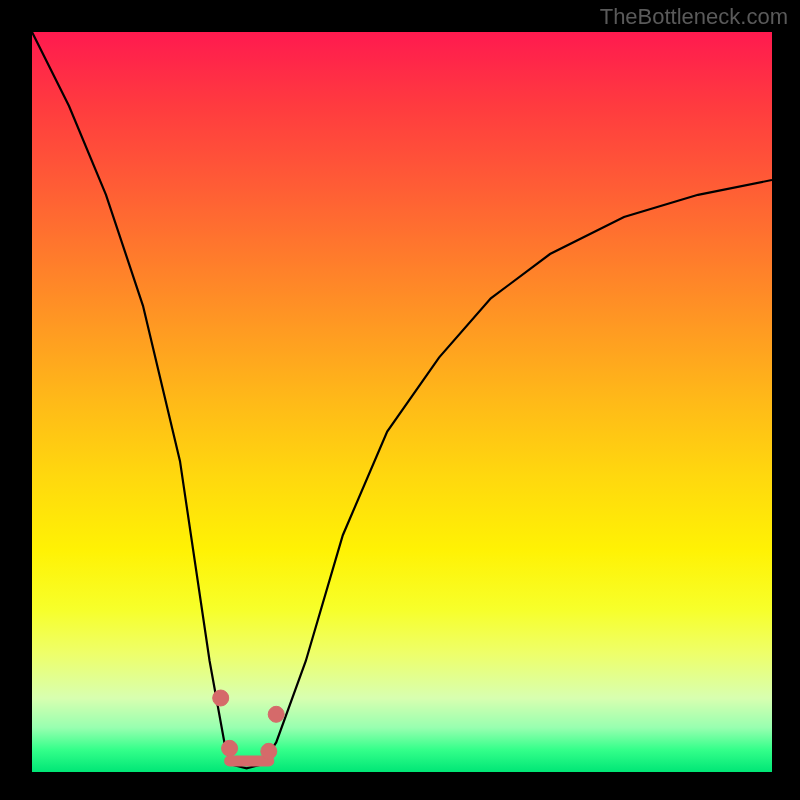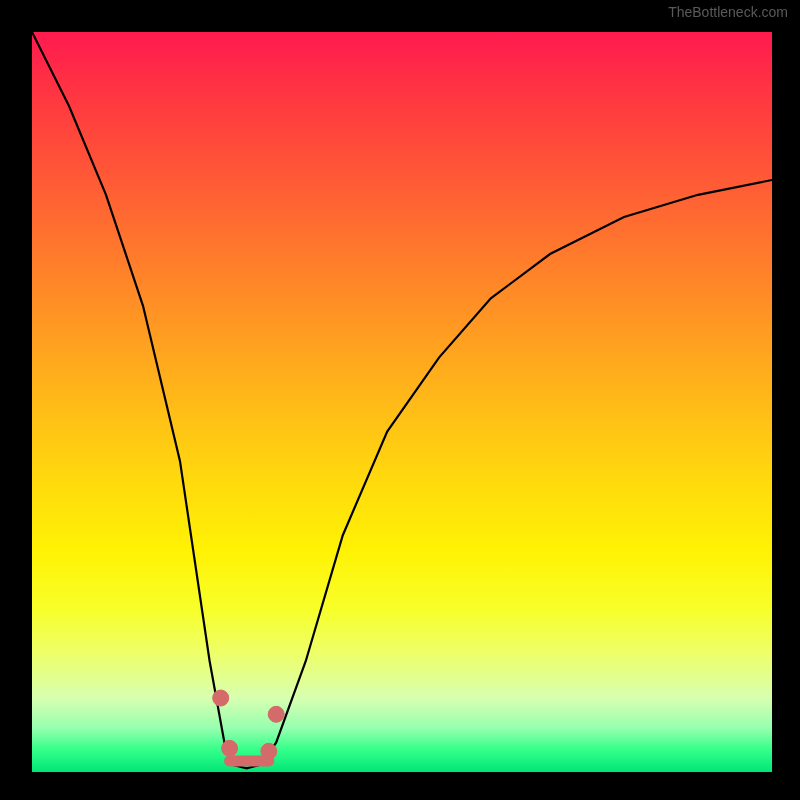--- a/index.html
+++ b/index.html
@@ -15,21 +15,21 @@
     position: relative;
     width: 800px;
     height: 800px;
     background: #000;
   }
   .watermark {
     position: absolute;
     top: 4px;
     right: 12px;
     color: #5a5a5a;
-    font-size: 14px;
+    font-size: 22px;
     font-weight: 500;
     z-index: 10;
   }
   .plot {
     position: absolute;
     left: 32px;
     top: 32px;
     width: 740px;
     height: 740px;
     background: linear-gradient(to bottom,

